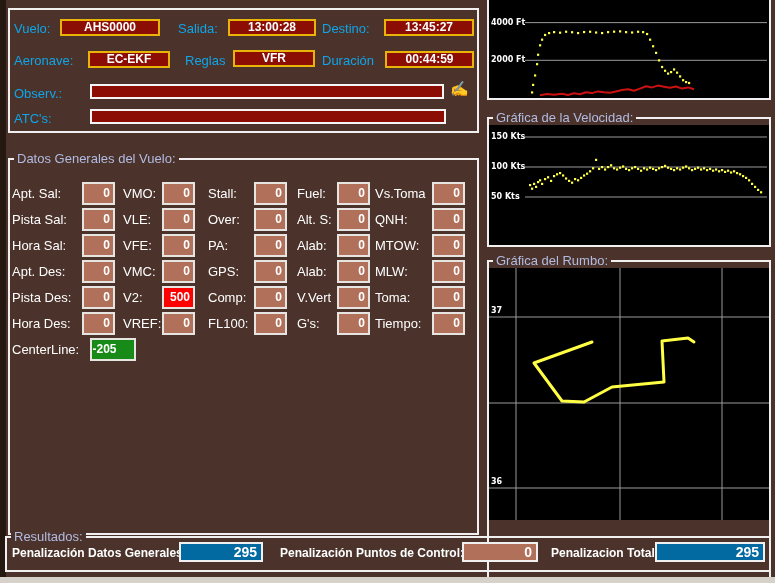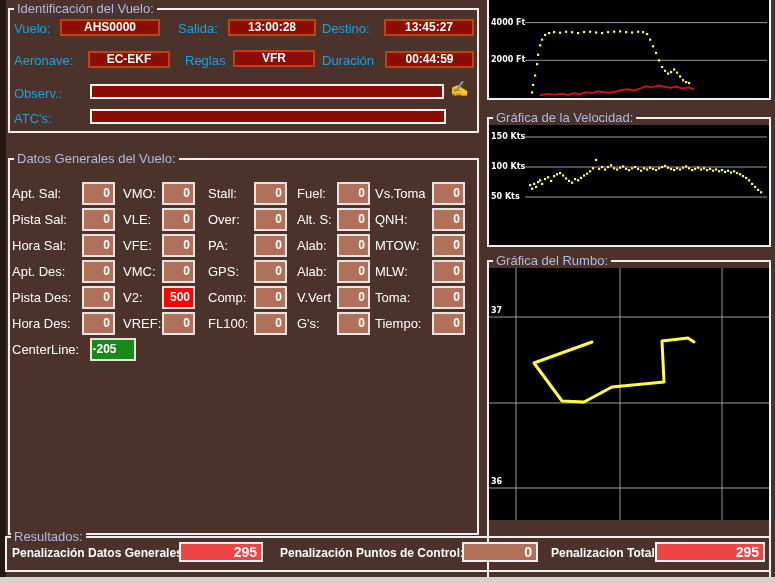--- a/index.html
+++ b/index.html
@@ -13,21 +13,21 @@
   .bottom-edge { position:absolute; left:0; top:577px; width:775px; height:6px; background:#d6d2ca; }
 
   .panel { position:absolute; border:2px solid #f0f0f0; }
   .panel-title {
     position:absolute; top:-8px; left:4px; background:#4b332b; padding:0 3px;
     color:#b2bbe2; font-size:13px; line-height:14px; white-space:nowrap;
   }
   .lbl { position:absolute; color:#0ea5e9; font-size:13px; white-space:nowrap; }
 
   .dr-field {
-    position:absolute; height:17px; background:#8b0d04; border:2px solid #c2410c;
+    position:absolute; height:17px; background:#8b0d04; border:2px solid #eab308;
     color:#fff; font-weight:bold; font-size:12px; text-align:center; line-height:13px;
   }
   .dr-input {
     position:absolute; height:15px; background:#8b0d04; border:2px solid #f5f5f5;
     color:#fff; font-size:11px; padding:0 2px; outline:none;
     font-family:"Liberation Sans",sans-serif;
   }
   .edit-icon { position:absolute; font-size:15px; line-height:16px; color:#d9b03c; cursor:pointer; }
 
   .dg-label { position:absolute; color:#fff; font-size:13px; white-space:nowrap; }
@@ -40,31 +40,30 @@
 
   .chart-panel { position:absolute; border:2px solid #f0f0f0; background:#4b332b; }
   .chart-panel.solid { background:#000; }
   svg.plot { position:absolute; left:0; background:#000; display:block; }
 
   .res-label { position:absolute; color:#fff; font-weight:bold; font-size:12px; white-space:nowrap; }
   .res-field {
     position:absolute; height:20px; border:2px solid #f0f0f0; color:#fff; font-weight:bold;
     font-size:14px; text-align:right; padding:0 4px; line-height:16px;
   }
-  .res-field.red { background:#ef4444; }
+  .res-field.red { background:#0369a1; }
   .res-field.tan { background:#b1705a; }
 </style>
 </head>
 <body>
 
 <div id="screen">
   <div class="left-edge"></div>
 
   <div class="panel" style="left:8px;top:8px;width:471px;height:125px">
-    <span class="panel-title">Identificación del Vuelo:</span>
 
     <span class="lbl" style="left:4px;top:11px">Vuelo:</span>
     <div class="dr-field" style="left:50px;top:9px;width:100px">AHS0000</div>
     <span class="lbl" style="left:168px;top:11px">Salida:</span>
     <div class="dr-field" style="left:218px;top:9px;width:88px">13:00:28</div>
     <span class="lbl" style="left:312px;top:11px">Destino:</span>
     <div class="dr-field" style="left:374px;top:9px;width:90px">13:45:27</div>
 
     <span class="lbl" style="left:4px;top:43px">Aeronave:</span>
     <div class="dr-field" style="left:78px;top:41px;width:82px">EC-EKF</div>

